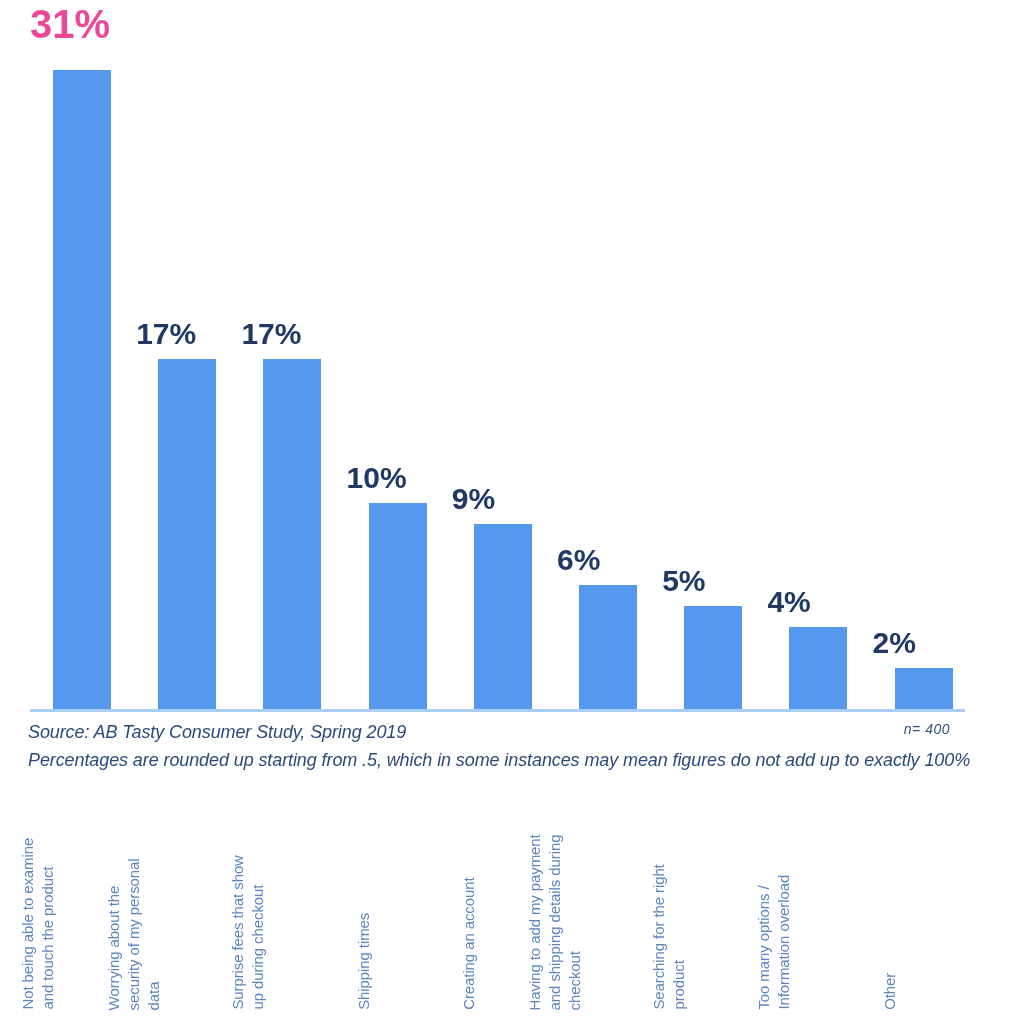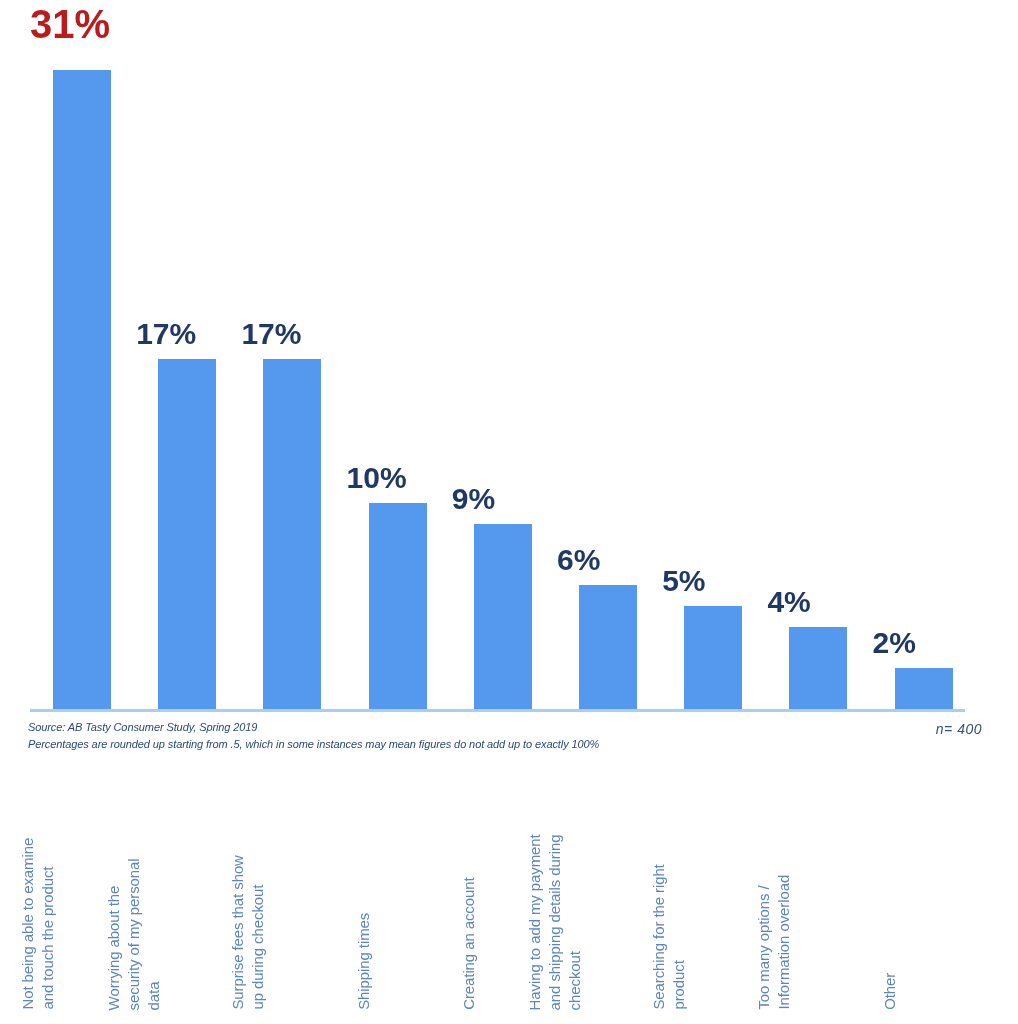--- a/index.html
+++ b/index.html
@@ -78,30 +78,30 @@
   }
 
   
   #source-block {
     position: absolute;
     left: 28px;
     top: 719px;
     width: 900px;
   }
   .source-line {
-    font-size: 11px;
+    font-size: 18px;
     font-style: italic;
     color: #2a4a7a;
     line-height: 1.55;
     letter-spacing: -0.1px;
     white-space: nowrap;
   }
   #sample-size {
     position: absolute;
-    right: 36px;
+    right: 68px;
     top: 721px;
     font-size: 14px;
     font-style: italic;
     color: #33527f;
     letter-spacing: 0.5px;
     white-space: nowrap;
   }
 
   
   #category-axis {
@@ -122,21 +122,21 @@
     line-height: 1.32;
     letter-spacing: -0.1px;
     text-align: left;
     white-space: pre-line;
   }
 </style>
 </head>
 <body>
 
 <div id="header-block">
-  <div id="top-value" style="color: #b91c1c;">31%</div>
+  <div id="top-value" style="color: #ec4899;">31%</div>
 </div>
 
 <div id="plot-area">
   <div id="baseline" style="background: rgb(170, 205, 245);"></div>
   <div id="bars">
       <div class="bar-group first" style="left: 53px; bottom: 7px; height: 638.6px;">
         <div class="bar" style="height: 638.6px; background: rgb(85, 153, 238);"></div>
       </div>
       <div class="bar-group" style="left: 158.2px; bottom: 7px; height: 350.2px;">
         <div class="bar-value" style="bottom: 358.2px; color: rgb(31, 56, 100);">17%</div>

